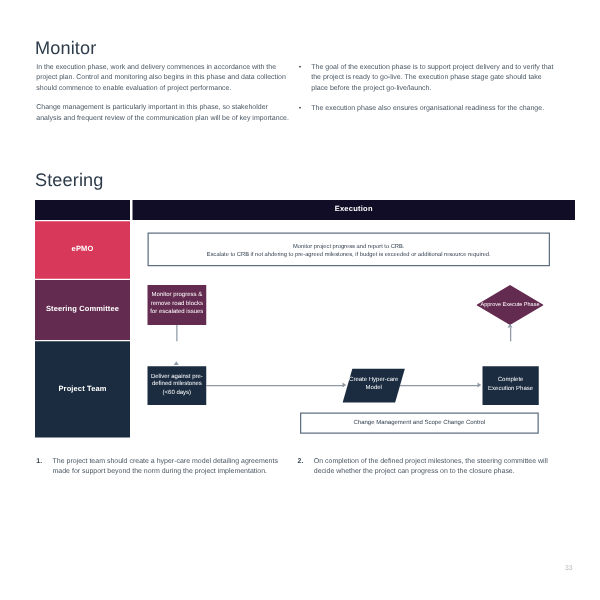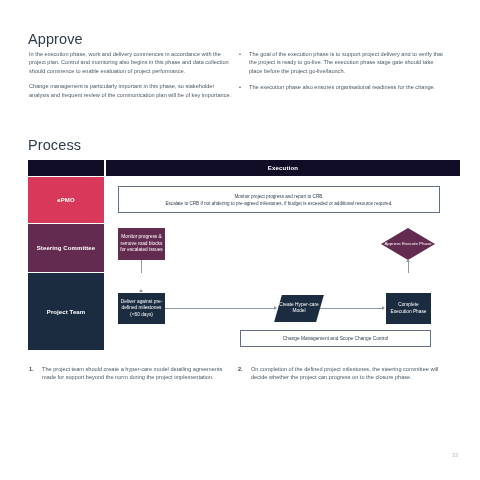--- a/index.html
+++ b/index.html
@@ -299,39 +299,39 @@
     bottom: 22px;
     font-size: 5.4px;
     color: #b3b9bf;
   }
 </style>
 </head>
 <body>
 
 <div class="page">
 
-  <div class="section-heading" id="purpose-heading">Approve</div>
+  <div class="section-heading" id="purpose-heading">Monitor</div>
 
   <div class="body-col" id="purpose-col-left">
     <p>In the execution phase, work and delivery commences in accordance with the project plan. Control and monitoring also begins in this phase and data collection should commence to enable evaluation of project performance.</p>
     <p>Change management is particularly important in this phase, so stakeholder analysis and frequent review of the communication plan will be of key importance.</p>
   </div>
 
   <div class="body-col" id="purpose-col-right">
     <div class="bullet-item">
       <span class="dot">•</span>
       <span>The goal of the execution phase is to support project delivery and to verify that the project is ready to go-live. The execution phase stage gate should take place before the project go-live/launch.</span>
     </div>
     <div class="bullet-item">
       <span class="dot">•</span>
       <span>The execution phase also ensures organisational readiness for the change.</span>
     </div>
   </div>
 
-  <div class="section-heading" id="process-heading">Process</div>
+  <div class="section-heading" id="process-heading">Steering</div>
 
   <div id="process-diagram">
 
     <div class="diag-header">
       <div class="diag-header-left"></div>
       <div class="diag-header-right">
         <span>Execution</span>
       </div>
     </div>
 

